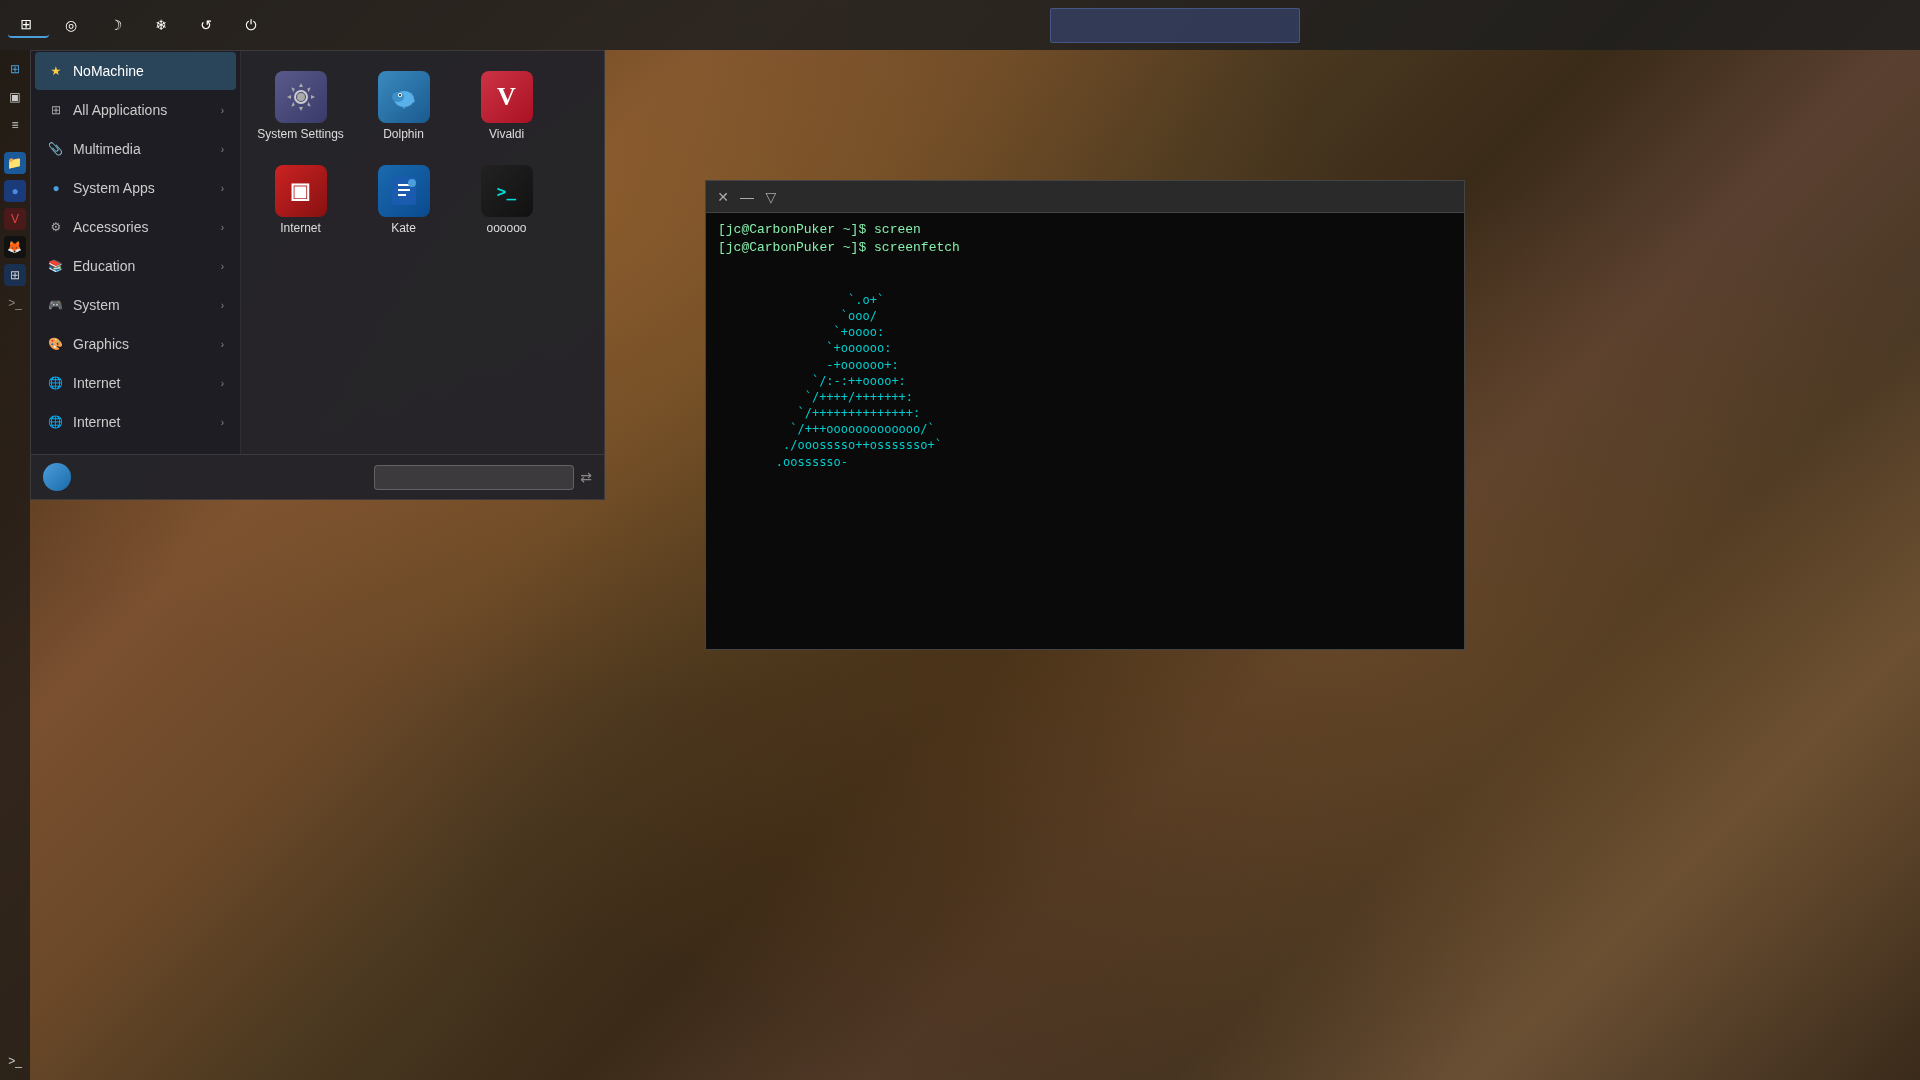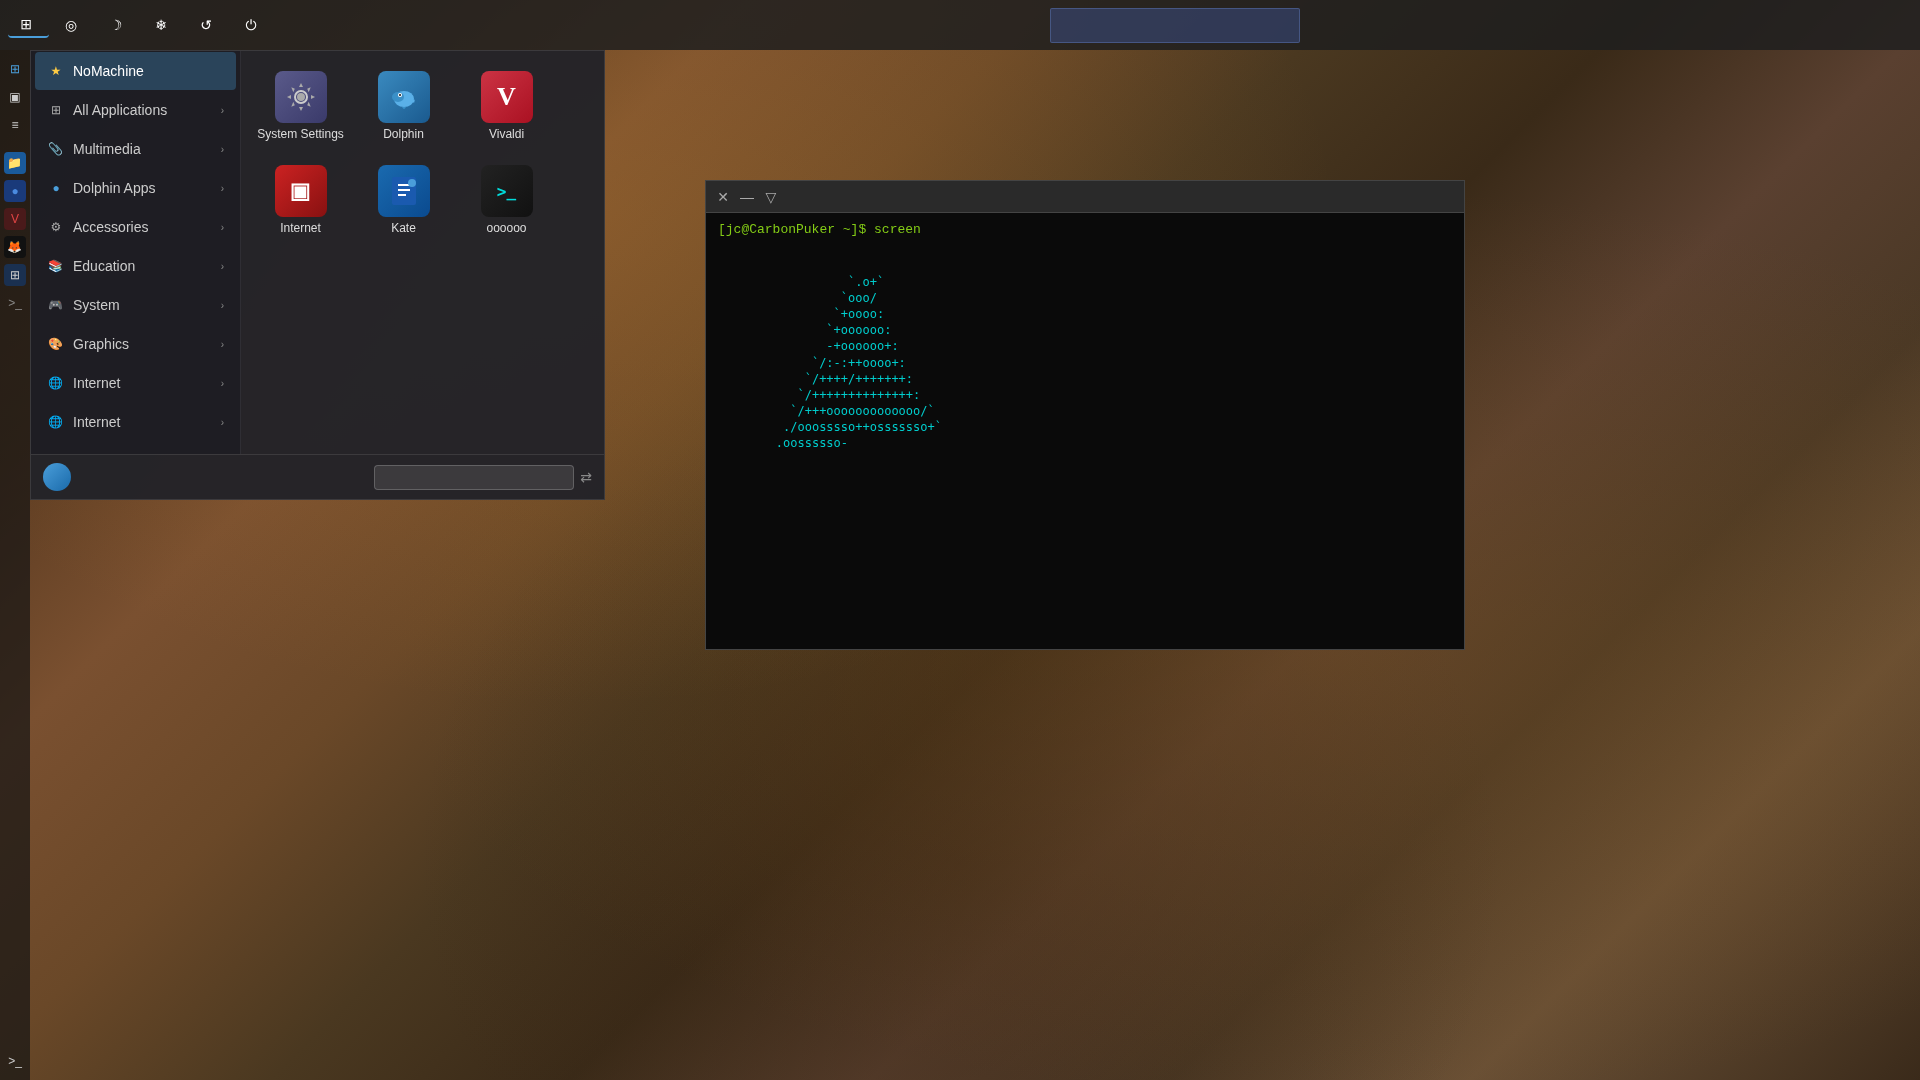--- a/index.html
+++ b/index.html
@@ -321,21 +321,21 @@
     #terminal-body {
       flex: 1;
       padding: 8px 12px;
       overflow-y: auto;
       font-family: 'Courier New', monospace;
       font-size: 13px;
       color: #e0e0e0;
       line-height: 1.4;
     }
 
-    .term-prompt { color: #84cc16; }
+    .term-prompt { color: #86efac; }
     .term-line { display: flex; gap: 0; }
 
     .screenfetch-grid {
       display: flex;
       gap: 30px;
     }
     .art-col {
       font-family: monospace;
       font-size: 12px;
       line-height: 1.35;
@@ -424,21 +424,21 @@
           <span>All Applications</span>
           <span class="sidebar-arrow">›</span>
         </div>
         <div class="sidebar-item">
           <span class="sidebar-icon" style="color:#aaa;">📎</span>
           <span>Multimedia</span>
           <span class="sidebar-arrow">›</span>
         </div>
         <div class="sidebar-item">
           <span class="sidebar-icon" style="color:#4a9eda;">●</span>
-          <span>Dolphin Apps</span>
+          <span>System Apps</span>
           <span class="sidebar-arrow">›</span>
         </div>
         <div class="sidebar-item">
           <span class="sidebar-icon" style="color:#aaa;">⚙</span>
           <span>Accessories</span>
           <span class="sidebar-arrow">›</span>
         </div>
         <div class="sidebar-item">
           <span class="sidebar-icon" style="color:#aaa;">📚</span>
           <span>Education</span>
@@ -551,20 +551,23 @@
     <div id="terminal-titlebar">
       <div class="terminal-btn">✕</div>
       <div class="terminal-btn">—</div>
       <div class="terminal-btn">▽</div>
       <div id="terminal-title"></div>
     </div>
     <div id="terminal-body">
       <div class="term-line">
         <span class="term-prompt">[jc@CarbonPuker ~]$ screen</span>
       </div>
+      <div class="term-line">
+        <span class="term-prompt">[jc@CarbonPuker ~]$ screenfetch</span>
+      </div>
       <br>
 
       
       <div class="screenfetch-grid">
         <div class="art-col">
                   `.o+`
                  `ooo/
                 `+oooo:
                `+oooooo:
                -+oooooo+:

